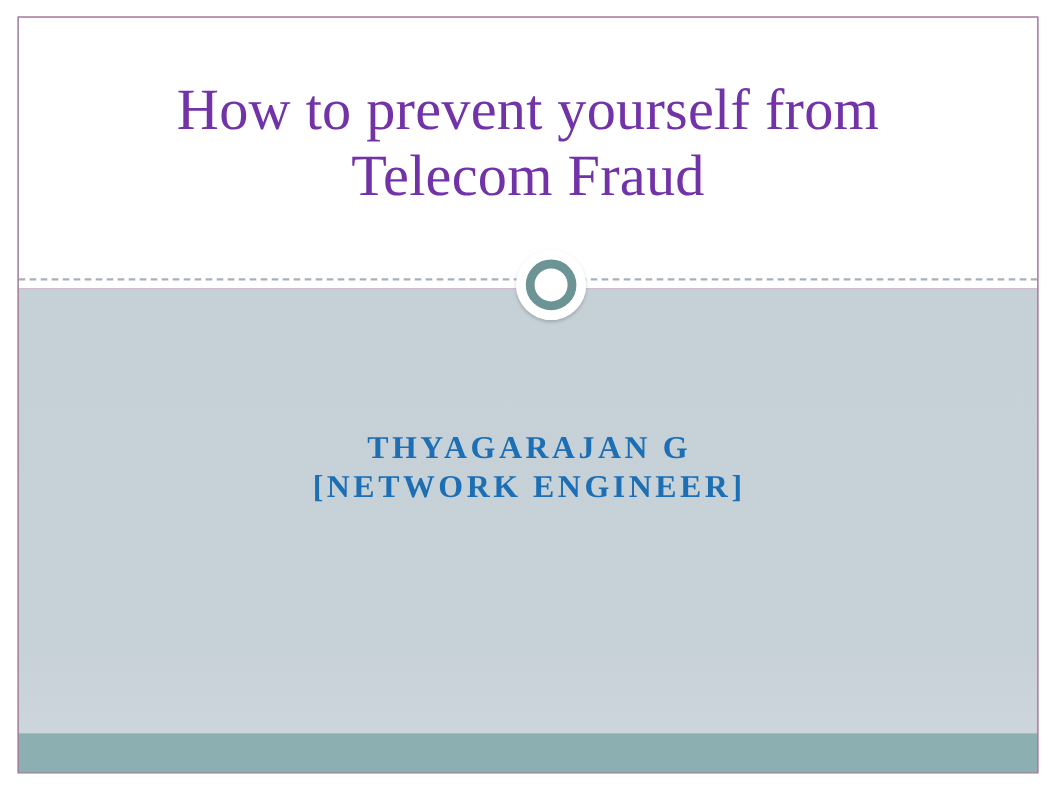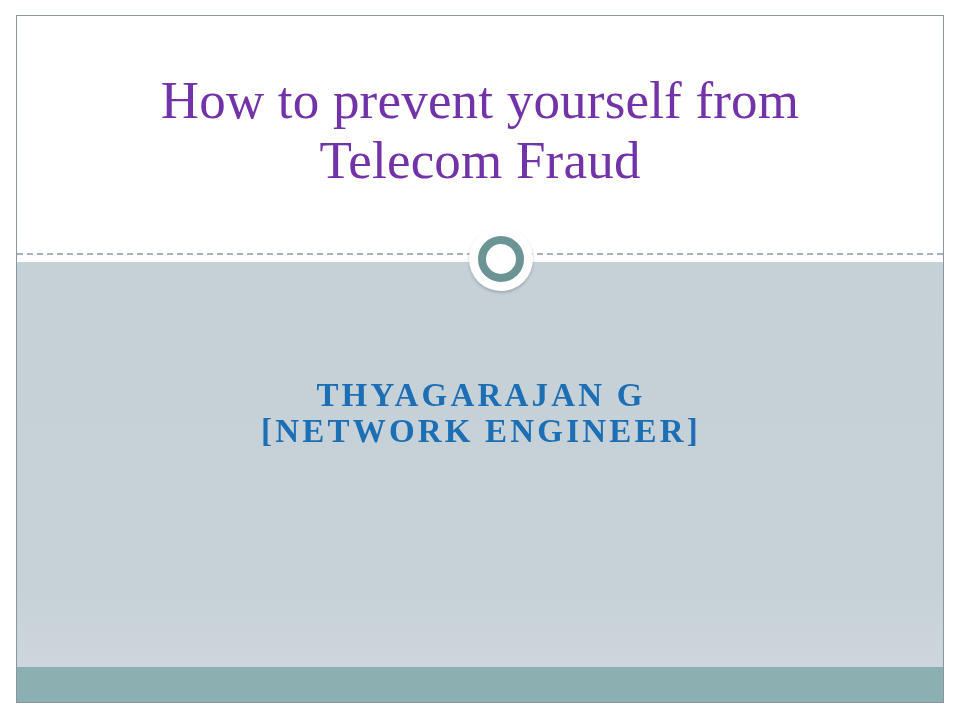--- a/index.html
+++ b/index.html
@@ -125,24 +125,24 @@
 
   
   .subtitle-block {
     position: absolute;
     left: 58px;
     top: 115px;
     width: 812px;
     text-align: center;
   }
   .subtitle-text {
-    margin: 0;
+    margin: 12px;
     color: #1c6fb4;
     font-family: "Liberation Serif", "DejaVu Serif", serif;
-    font-size: 33px;
+    font-size: 29px;
     line-height: 36px;
     font-weight: bold;
     letter-spacing: 3.2px;
     white-space: pre-line;
   }
 </style>
 </head>
 <body>
 
 <div class="slide-canvas">

